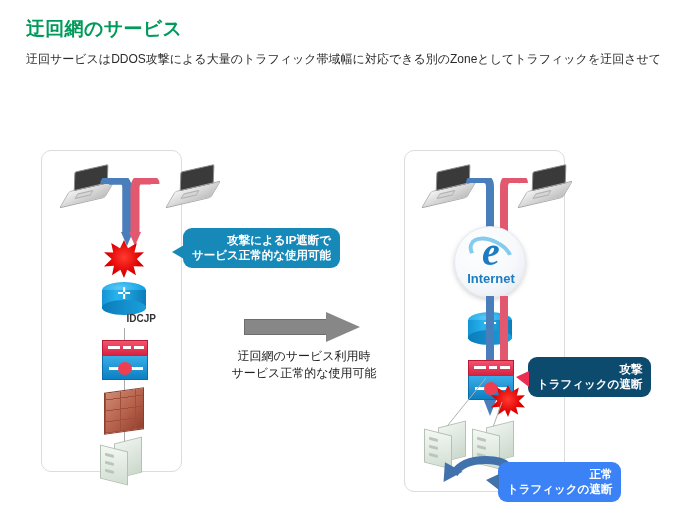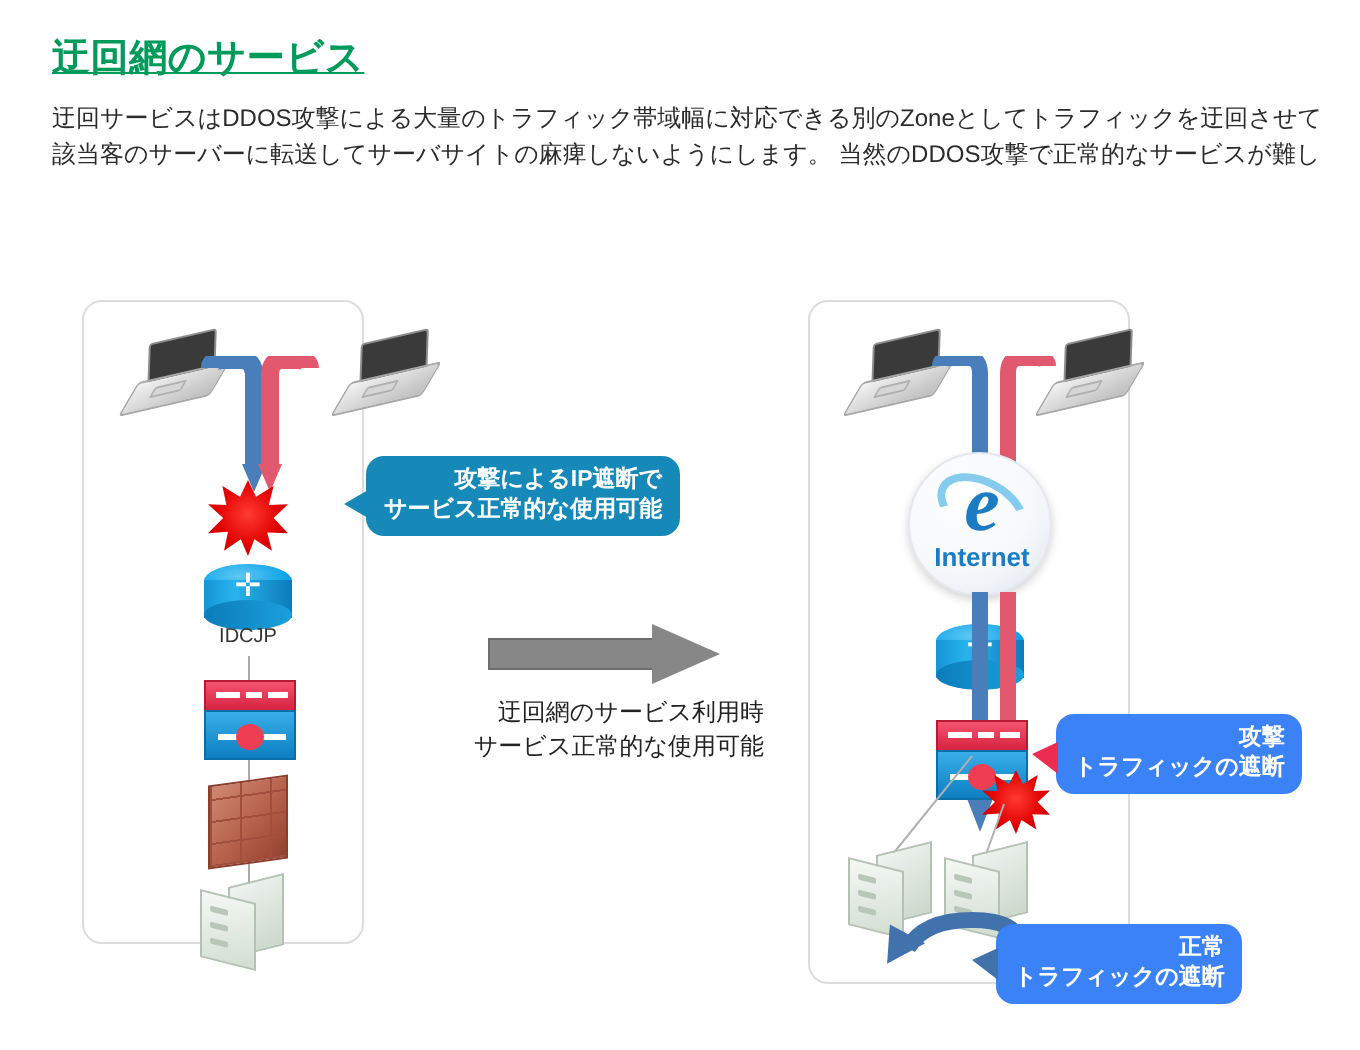--- a/index.html
+++ b/index.html
@@ -8,21 +8,21 @@
     background: #ffffff;
     font-family: "Liberation Sans", "DejaVu Sans", sans-serif;
     overflow: hidden;
   }
   #page { position: relative; width: 680px; height: 525px; background: #fff; }
 
   
   .page-title {
     position: absolute; left: 26px; top: 16px;
     font-size: 19px; font-weight: bold; color: #009a5b;
-    letter-spacing: 0.3px; white-space: nowrap; text-decoration: underline;
+    letter-spacing: 0.3px; white-space: nowrap;
   }
   .body-text {
     position: absolute; left: 26px; top: 50px; width: 630px;
     font-size: 12px; color: #2b2b2b; line-height: 18px;
   }
   .body-text span { display: block; white-space: nowrap; }
 
   
   .panel {
     position: absolute;
@@ -170,21 +170,21 @@
   .callout span { display: block; }
   .callout .tail {
     position: absolute; width: 0; height: 0;
   }
   #callout-left  { left: 183px; top: 228px; background: #1789b8; }
   #callout-left .tail {
     left: -11px; top: 17px;
     border-top: 7px solid transparent; border-bottom: 7px solid transparent;
     border-right: 12px solid #1789b8;
   }
-  #callout-attack  { left: 528px; top: 357px; background: #3b82f6; }
+  #callout-attack  { left: 528px; top: 357px; background: #0c4a6e; }
   #callout-attack .tail {
     left: -12px; top: 14px;
     border-top: 6px solid transparent; border-bottom: 10px solid transparent;
     border-right: 13px solid #ec2c50;
   }
   #callout-normal  { left: 498px; top: 462px; background: #3b82f6; }
   #callout-normal .tail {
     left: -12px; top: 12px;
     border-top: 6px solid transparent; border-bottom: 10px solid transparent;
     border-right: 13px solid #4272ab;
@@ -200,38 +200,37 @@
   }
   #center-arrow .head {
     position: absolute; left: 82px; top: 0; width: 0; height: 0;
     border-top: 15px solid transparent; border-bottom: 15px solid transparent;
     border-left: 34px solid #878787;
   }
   #center-arrow-label {
     position: absolute; left: 226px; top: 348px; width: 156px;
     text-align: center; font-size: 12px; color: #222; line-height: 17px;
   }
-  #center-arrow-label span { display: block; white-space: nowrap; text-align: right; }
+  #center-arrow-label span { display: block; white-space: nowrap; }
 
   .label-small {
-    position: absolute; font-size: 10px; font-weight: normal; color: #333;
-    text-align: center; white-space: nowrap;
+    position: absolute; font-size: 10px; font-weight: bold; color: #333;
+    text-align: right; white-space: nowrap;
   }
   .link-line { position: absolute; background: #a9a9a9; width: 1px; }
 </style>
 </head>
 <body>
 
 <div id="page">
 
   <div class="page-title">迂回網のサービス</div>
 
   <div class="body-text">
     <span>迂回サービスはDDOS攻撃による大量のトラフィック帯域幅に対応できる別のZoneとしてトラフィックを迂回させて</span>
-    <span>該当客のサーバーに転送してサーバサイトの麻痺しないようにします。 当然のDDOS攻撃で正常的なサービスが難し</span>
   </div>
 
   <div class="panel" id="panel-left"></div>
 
   <div class="laptop" style="left:62px; top:168px;">
     <div class="lid"></div>
       <div class="base"></div>
       <div class="pad"></div>
   </div>
   <div class="laptop" style="left:168px; top:168px;">

